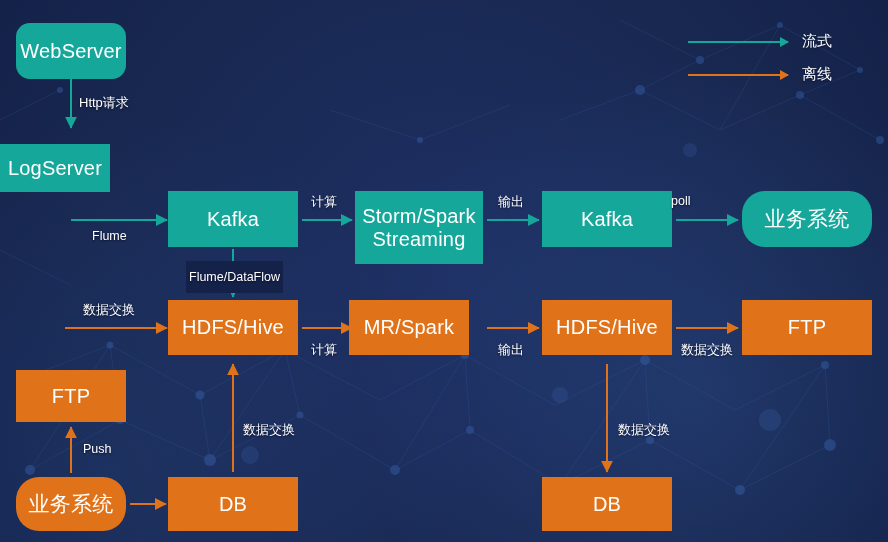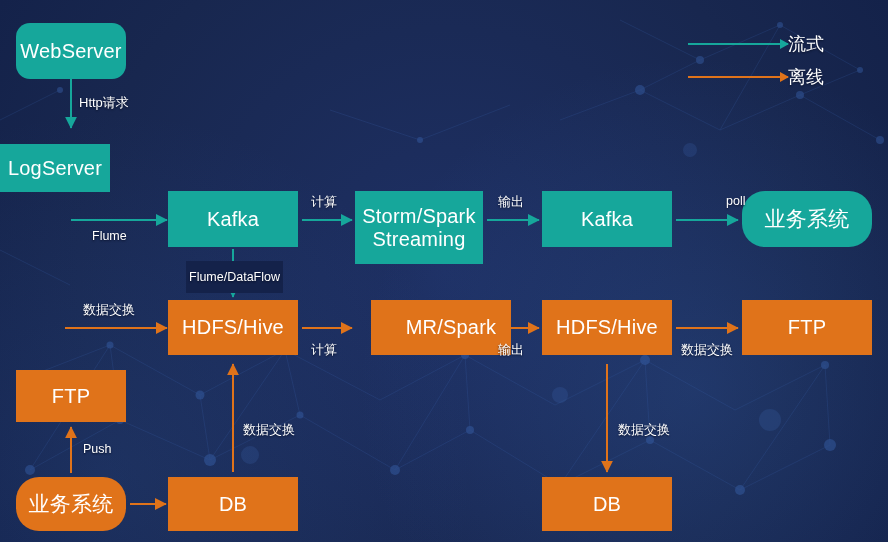--- a/index.html
+++ b/index.html
@@ -24,21 +24,21 @@
   .box.teal{background:#16a79b;}
   .box.orange{background:#e0731a;justify-content:center;}
   .box.cjk{font-size:21px;border-radius:23px;}
 
   .lbl{position:absolute;color:#fff;font-size:12.5px;white-space:nowrap;z-index:4;
        text-shadow:0 1px 2px rgba(8,14,35,.85);}
   .lbl.cjk{font-size:13px;}
   .lbl.boxed{background:#14224a;padding:9px 3px;}
 
   .legend-row{position:absolute;z-index:4;display:flex;align-items:center;}
-  .legend-txt{color:#fff;font-size:18px;white-space:nowrap;
+  .legend-txt{color:#fff;font-size:15px;margin-left:14px;white-space:nowrap;
               text-shadow:0 1px 2px rgba(8,14,35,.8);}
   .legend-line{position:relative;width:100px;height:2px;}
   .legend-line.teal{background:#16a79b;}
   .legend-line.orange{background:#e0731a;}
   .legend-line::after{content:"";position:absolute;right:-1px;top:-4px;
       border-left:9px solid;border-top:5px solid transparent;border-bottom:5px solid transparent;}
   .legend-line.teal::after{border-left-color:#16a79b;}
   .legend-line.orange::after{border-left-color:#e0731a;}
 </style>
 </head>
@@ -144,21 +144,21 @@
       </div>
 
     <div class="box teal cjk" style="left:742px;top:191px;width:130px;height:56px;">
       <span>业务系统</span>
       </div>
 
     <div class="box orange" style="left:168px;top:300px;width:130px;height:55px;">
       <span>HDFS/Hive</span>
       </div>
 
-    <div class="box orange" style="left:371px;top:300px;width:120px;height:55px;padding-left:20px;">
+    <div class="box orange" style="left:349px;top:300px;width:120px;height:55px;">
       <span>MR/Spark</span>
       </div>
 
     <div class="box orange" style="left:542px;top:300px;width:130px;height:55px;">
       <span>HDFS/Hive</span>
       </div>
 
     <div class="box orange" style="left:742px;top:300px;width:130px;height:55px;">
       <span>FTP</span>
       </div>
@@ -178,21 +178,21 @@
     <div class="box orange" style="left:542px;top:477px;width:130px;height:54px;">
       <span>DB</span>
       </div>
   </div>
 
   <div class="layer">
     <div class="lbl cjk" style="left:79px;top:94px;">Http请求</div>
     <div class="lbl" style="left:92px;top:229px;">Flume</div>
     <div class="lbl cjk" style="left:311px;top:193px;">计算</div>
     <div class="lbl cjk" style="left:498px;top:193px;">输出</div>
-    <div class="lbl" style="left:726px;top:194px;">poll</div>
+    <div class="lbl" style="left:671px;top:194px;">poll</div>
     <div class="lbl boxed" style="left:186px;top:261px;">Flume/DataFlow</div>
     <div class="lbl cjk" style="left:83px;top:301px;">数据交换</div>
     <div class="lbl cjk" style="left:311px;top:341px;">计算</div>
     <div class="lbl cjk" style="left:498px;top:341px;">输出</div>
     <div class="lbl cjk" style="left:681px;top:341px;">数据交换</div>
     <div class="lbl" style="left:83px;top:442px;">Push</div>
     <div class="lbl cjk" style="left:243px;top:421px;">数据交换</div>
     <div class="lbl cjk" style="left:618px;top:421px;">数据交换</div>
   </div>
 

